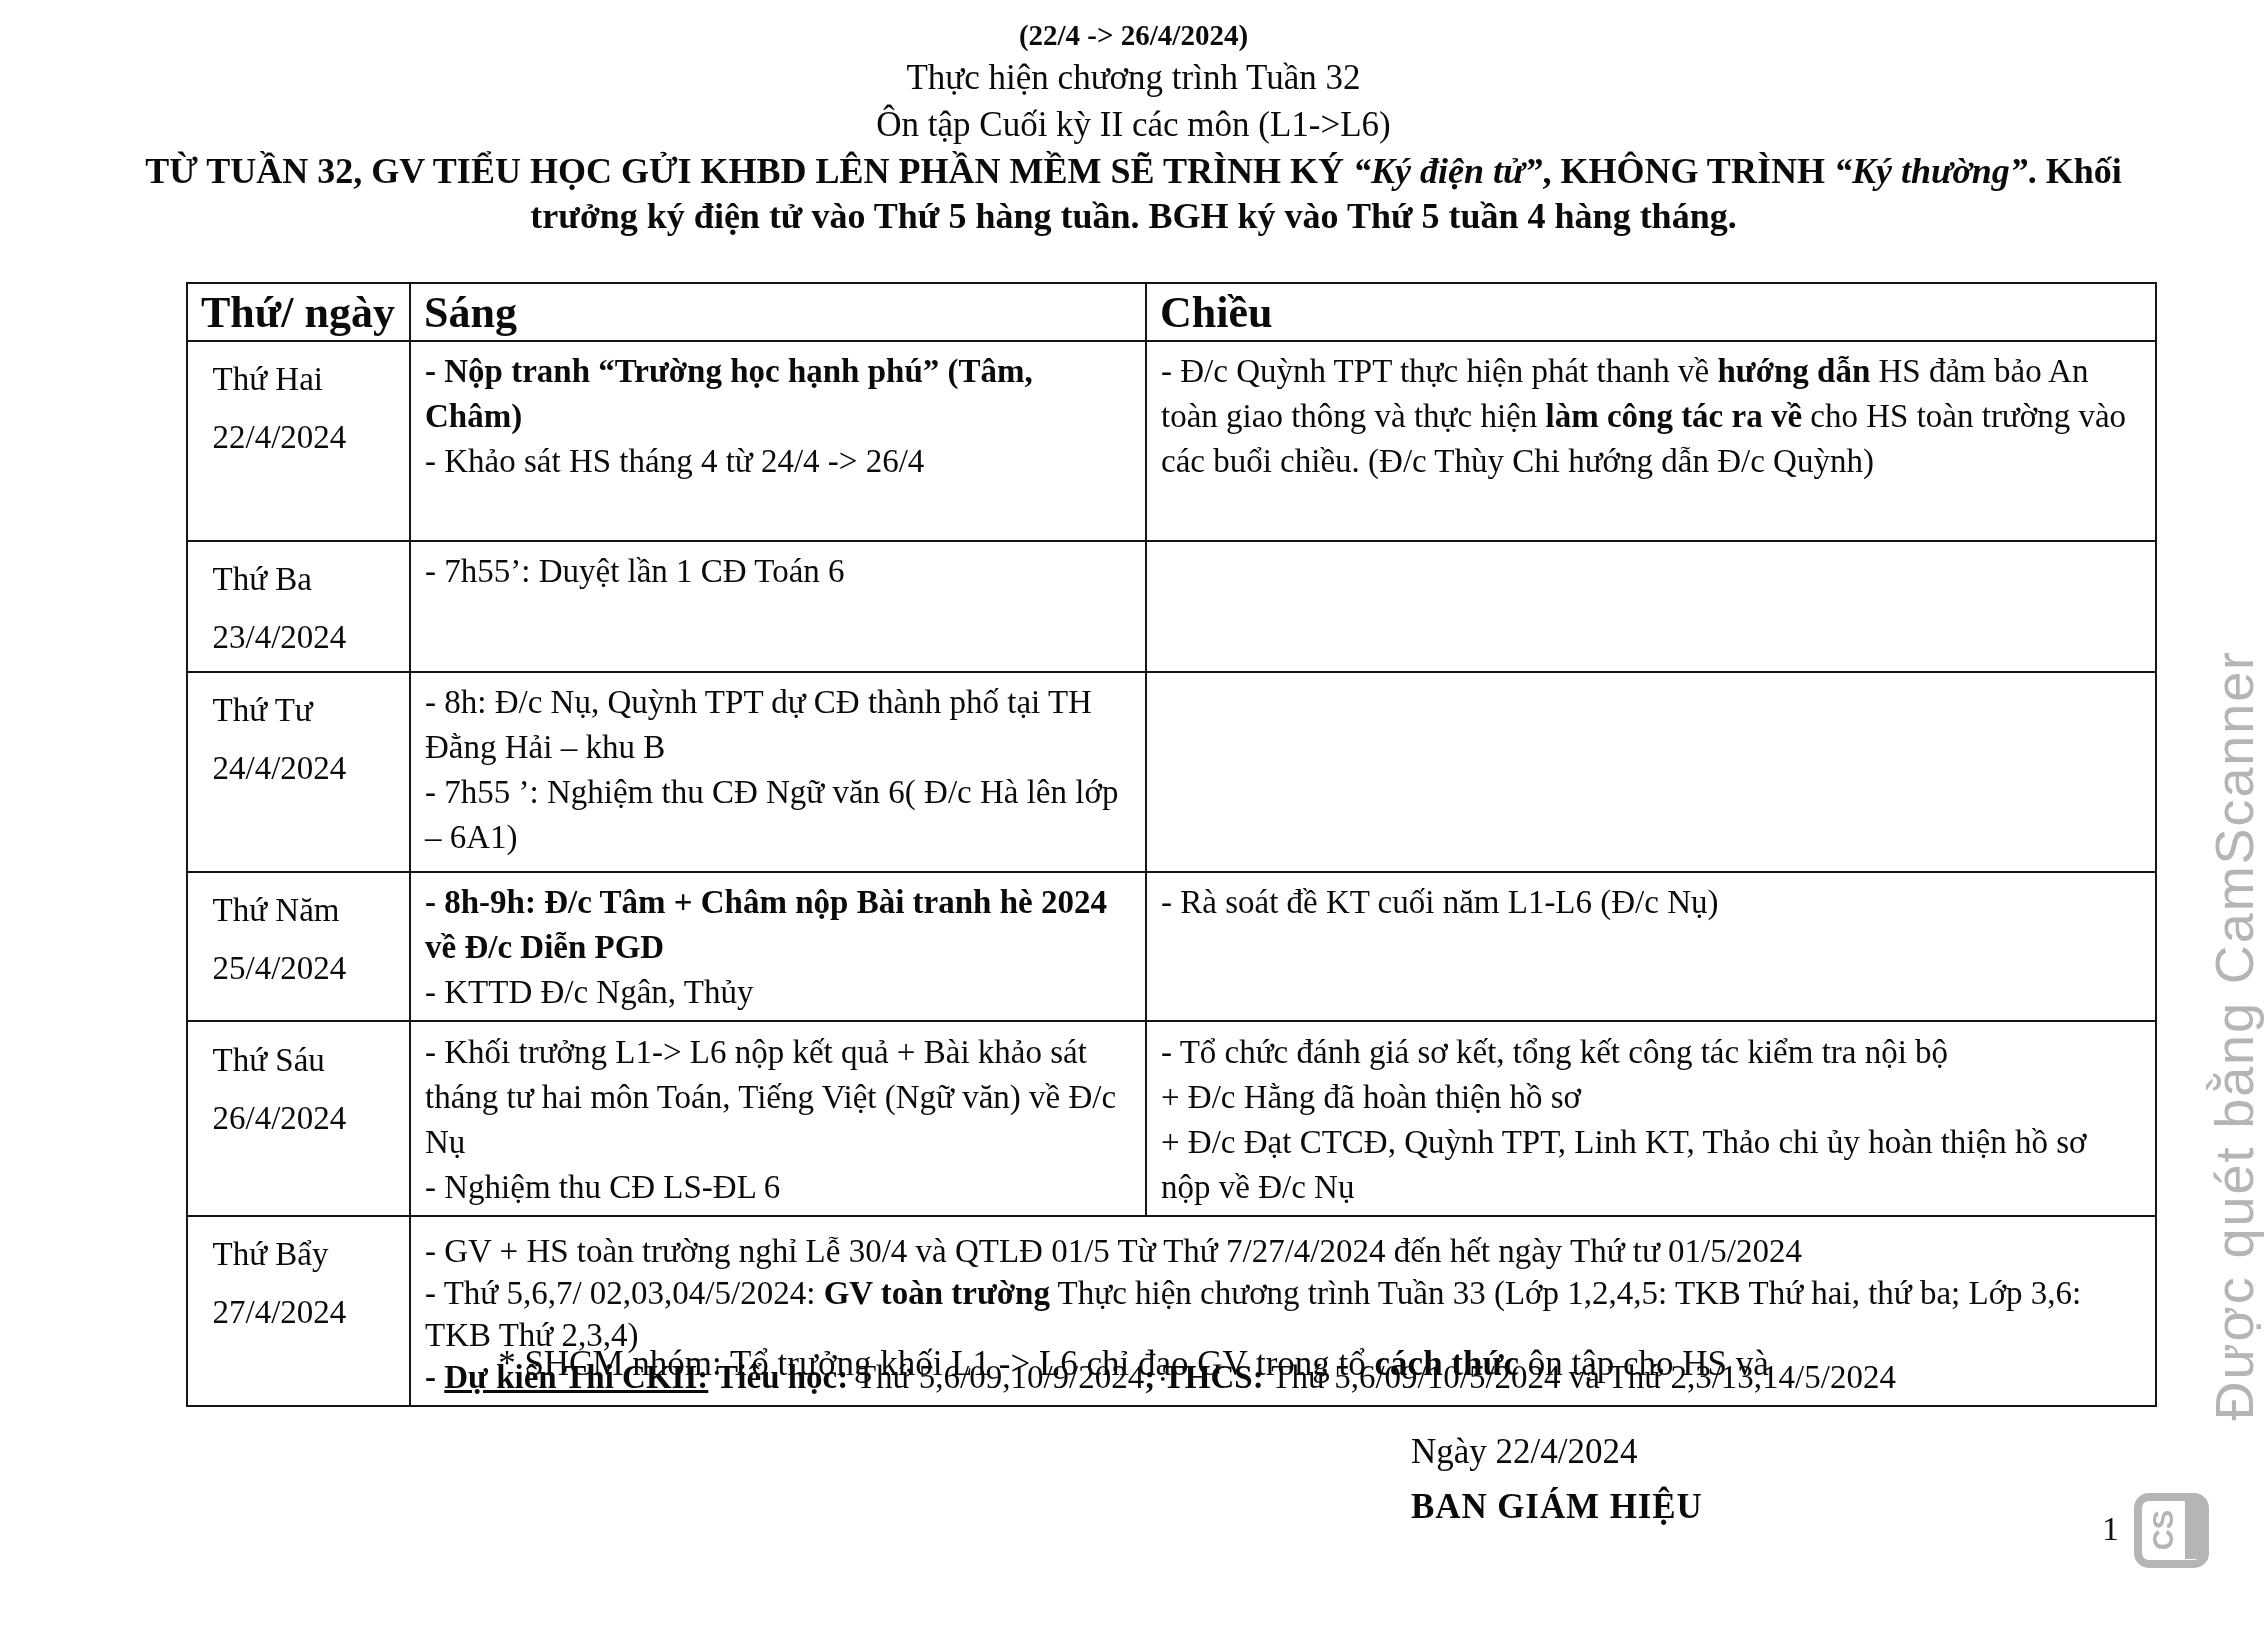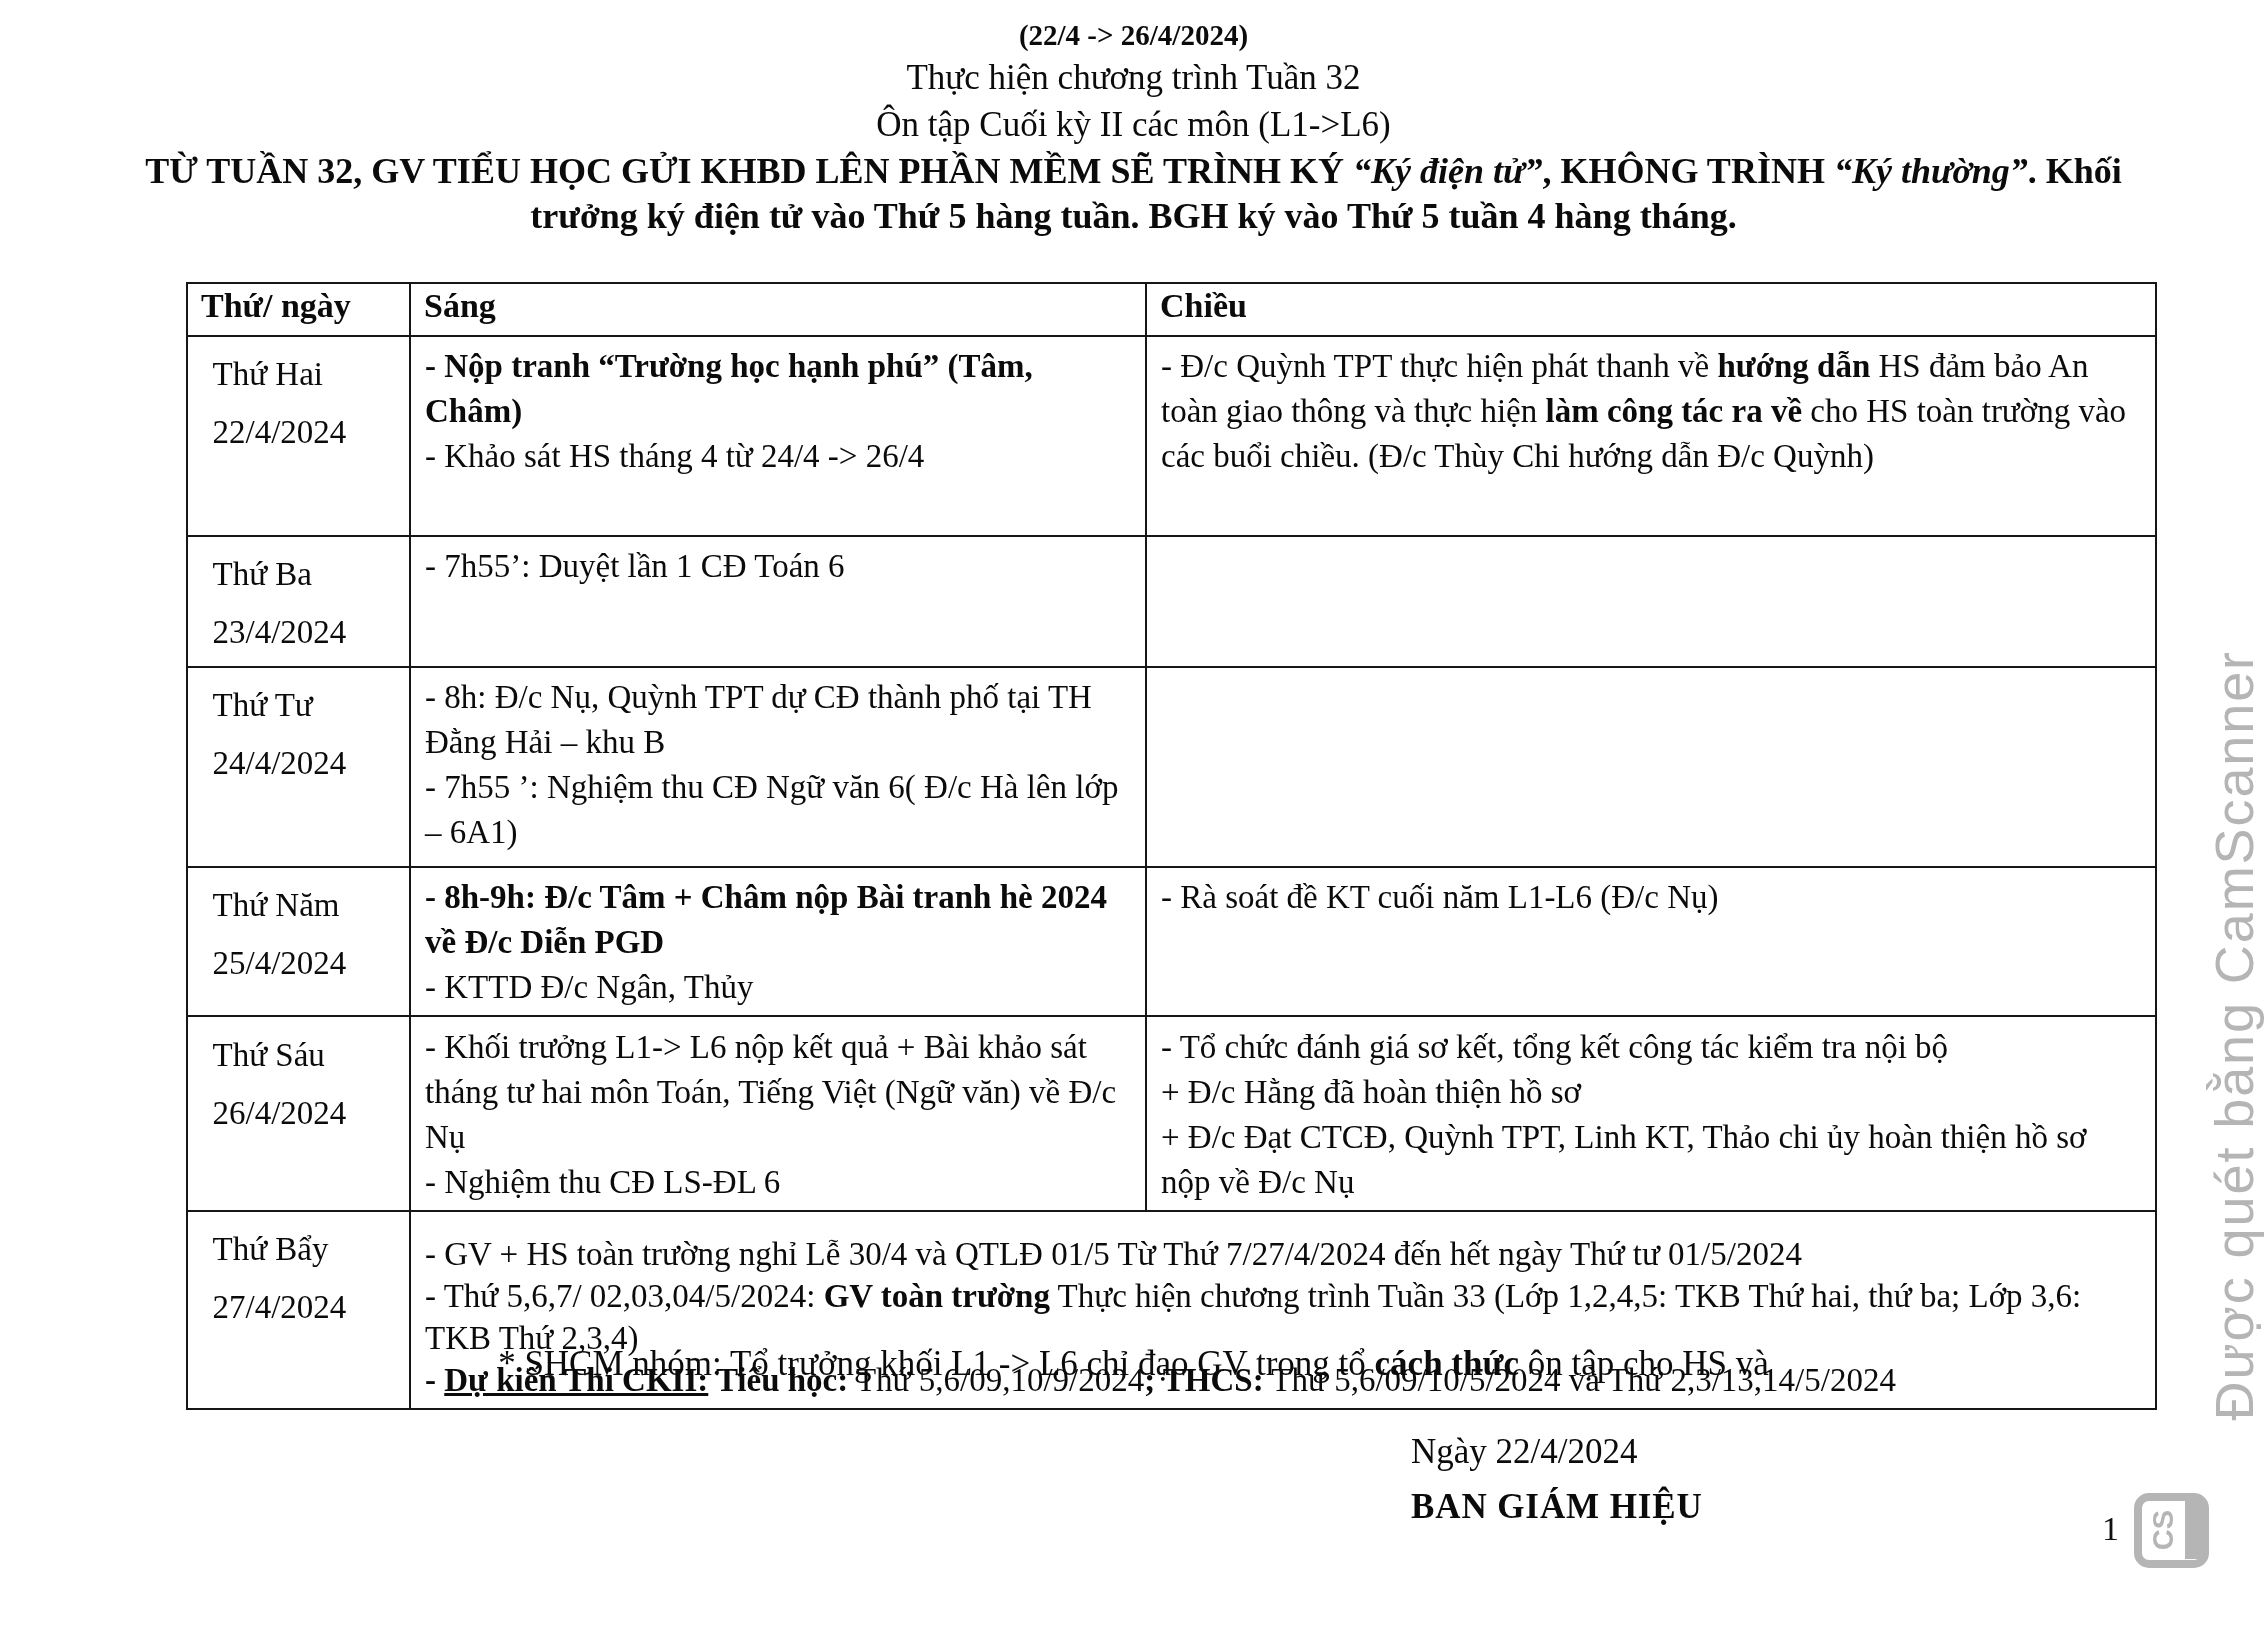--- a/index.html
+++ b/index.html
@@ -24,25 +24,25 @@
 
   
   table.sched{
     position:absolute;left:186px;top:282px;width:1970px;
     border-collapse:collapse;table-layout:fixed;
   }
   table.sched th,table.sched td{
     border:2.8px solid #161616;vertical-align:top;
     font-size:33px;font-weight:normal;text-align:left;
   }
-  table.sched th{font-weight:bold;font-size:34px;height:46px;padding:2.8px 7.5px 1.9px 13px;}
+  table.sched th{font-weight:bold;font-size:44px;height:46px;padding:2.8px 7.5px 1.9px 13px;}
   th.pad-big{padding-left:58px;}
   td.day-cell{padding:9.4px 3.8px 3.8px 24.5px;line-height:1.75;}
   td.content-cell{padding:7.5px 11.3px 5.6px 14px;line-height:1.36;}
-  td.merged{line-height:1.27;padding-top:22px;}
+  td.merged{line-height:1.27;padding-top:14px;}
   tr.r0 td{height:185px}
   tr.r1 td{height:87px}
   tr.r2 td{height:185px}
   tr.r3 td{height:132px}
   tr.r4 td{height:179px}
   tr.r5 td{height:168px}
 
   
   .footnote{
     position:absolute;top:1341px;left:0;width:2267px;

